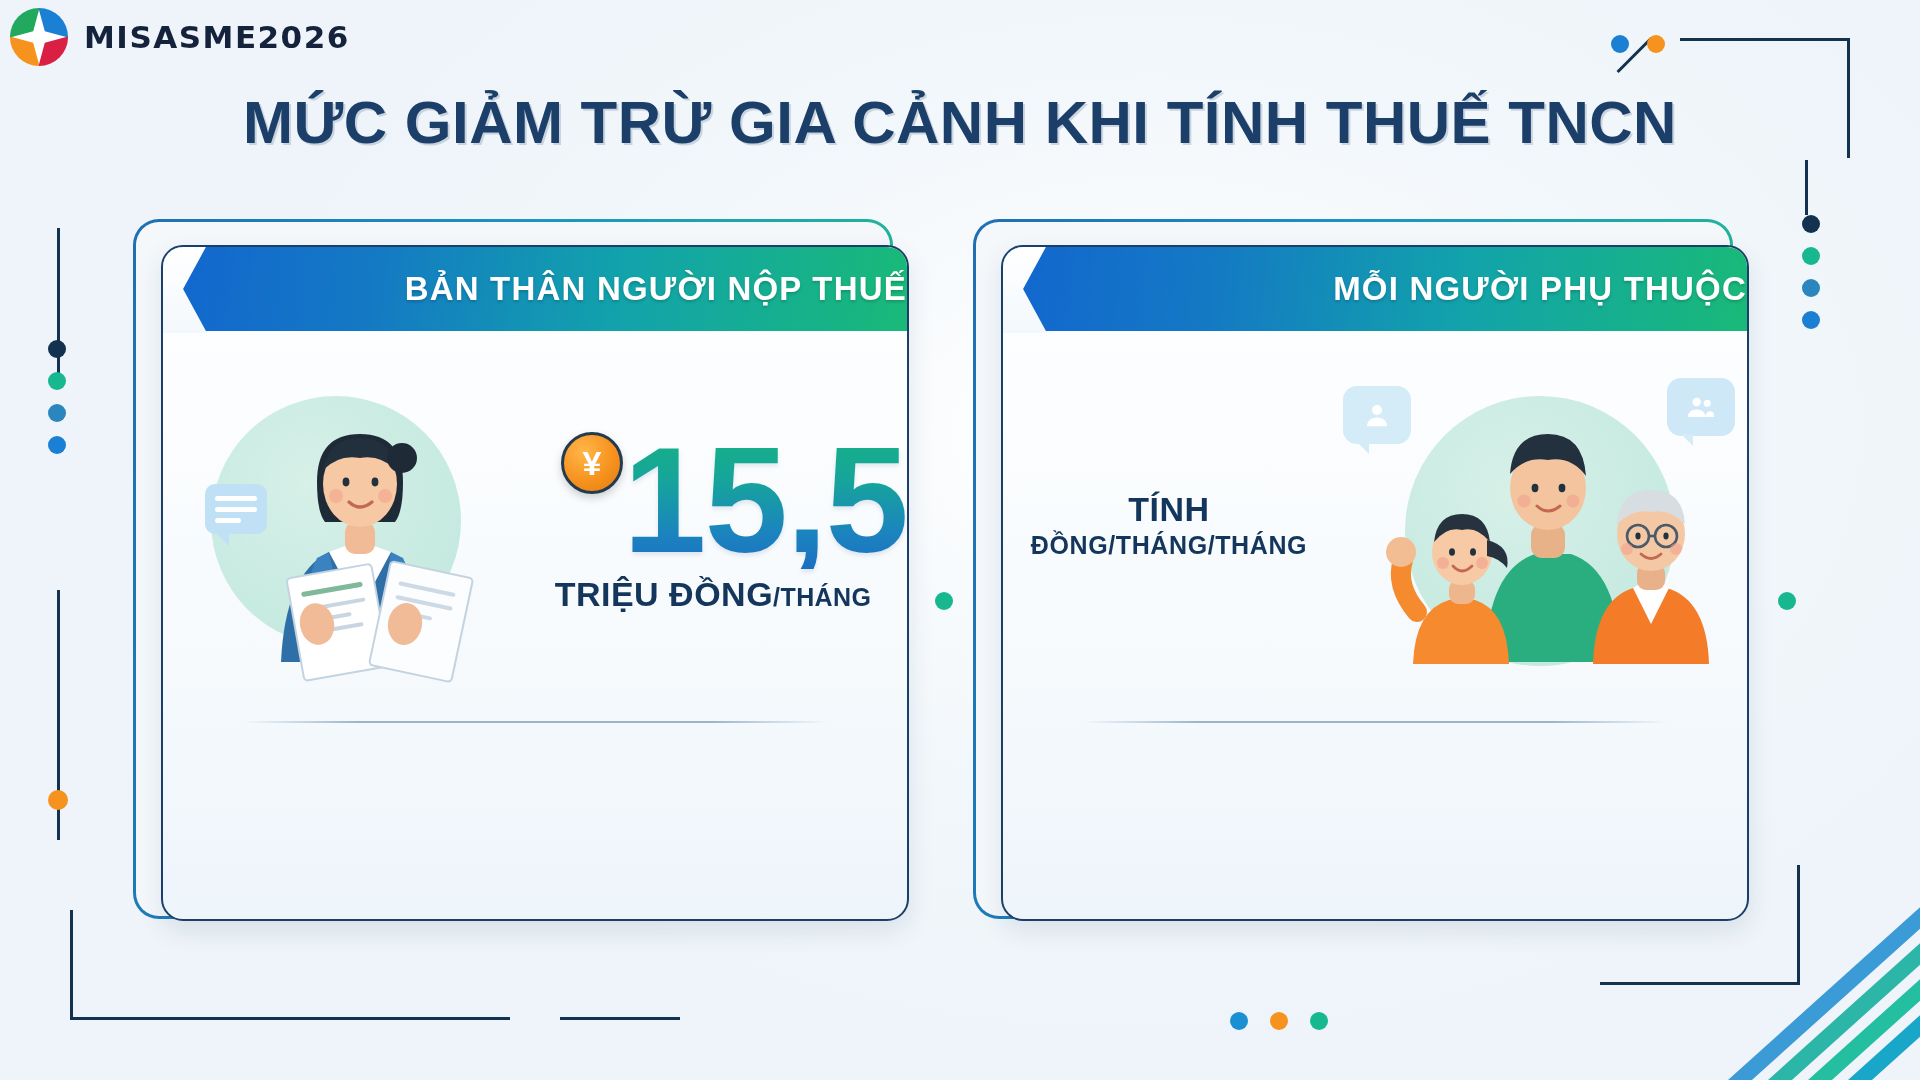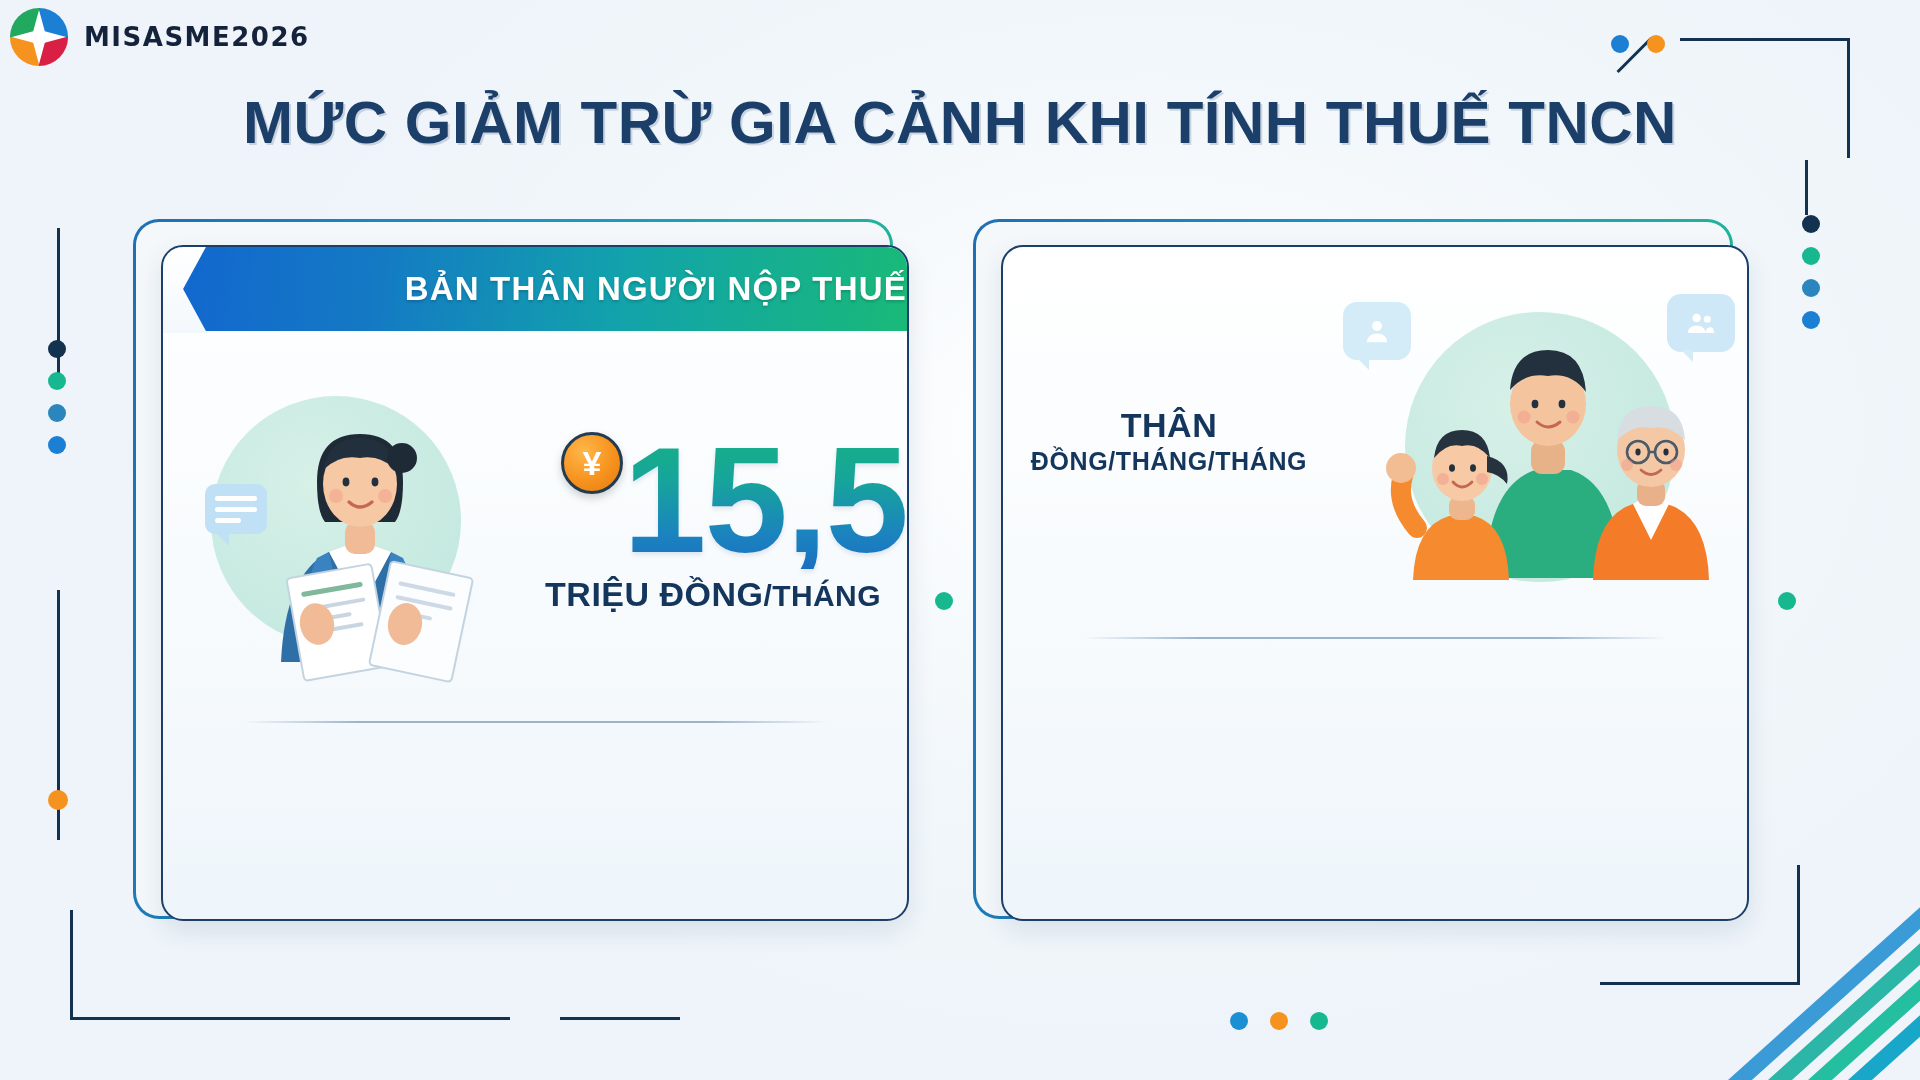--- a/index.html
+++ b/index.html
@@ -111,21 +111,21 @@
   .dot-green-solo2 { position:absolute; left: 1778px; top: 592px; width: 18px; height:18px;
                      border-radius:50%; background:#17b890; }
 
   
   .logo-wrap {
     position:absolute; left: 8px; top: 6px;
     display:flex; align-items:center; gap: 14px; z-index: 30;
   }
   .logo-mark { width: 62px; height: 62px; position:relative; }
   .logo-text {
-    font-size: 26px; font-weight: 700; letter-spacing: 1.5px;
+    font-size: 31px; font-weight: 700; letter-spacing: 1.5px;
     color:#14223c; font-family:"DejaVu Sans", sans-serif;
   }
 
   
   .title {
     position:absolute; left: 0; right: 0; top: 88px;
     text-align:center;
     font-size: 60px; font-weight: 700; letter-spacing: 0.5px;
     color:#1b3f68;
     font-family:"Liberation Sans", sans-serif;
@@ -211,21 +211,21 @@
     background: linear-gradient(180deg,#16b184 0%, #16a59a 35%, #1b83bf 75%, #1b6fc0 100%);
     -webkit-background-clip: text; background-clip: text; color: transparent;
     letter-spacing: -2px;
     filter: drop-shadow(0 3px 2px rgba(30,70,120,.12));
     text-align: right;
   }
   .unit-main {
     color:#14365c; font-weight: 700; font-size: 34px; letter-spacing: .5px;
     margin-top: 6px;
   }
-  .unit-main .small { font-size: 30px; letter-spacing: .4px; margin-top: 8px; }
+  .unit-main .small { font-size: 25px; letter-spacing: .4px; margin-top: 8px; }
   .unit-sub {
     color:#14365c; font-weight: 700; font-size: 25px; letter-spacing: .6px;
     margin-top: 2px;
   }
 
   
   .divider {
     position:absolute; left: 80px; right: 80px; top: 390px;
     height: 2px; background: linear-gradient(90deg, rgba(27,63,104,0) 0%, #9ab4cb 20%, #9ab4cb 80%, rgba(27,63,104,0) 100%);
   }
@@ -436,20 +436,23 @@
         <div class="divider"></div>
 
       </div>
     </div>
   </div>
 
   <div class="card-outer">
     <div class="card-frame right"></div>
     <div class="card">
 
+      <div class="card-header">
+        <span class="hdr-text">MỖI NGƯỜI PHỤ THUỘC</span>
+      </div>
 
       <div class="card-body">
         <div class="value-row rtl">
 
           <div class="illo right-side">
             <div class="illo-bg"></div>
             <svg viewBox="0 0 400 330" width="400" height="330" style="position:absolute;left:0;top:0">
 
               <path d="M150 300 Q152 208 200 192 L236 192 Q284 208 286 300 Z" fill="#2bae7f"></path>
               <rect x="196" y="162" width="34" height="34" rx="11" fill="#e8b288"></rect>
@@ -502,21 +505,21 @@
                 <circle cx="8.5" cy="8" r="3.4"></circle>
                   <circle cx="17" cy="9" r="2.8"></circle>
                 <path d="M1.5 20c0-3.8 3-6 7-6s7 2.2 7 6z"></path>
                   <path d="M15.5 20c0-2.6 1.4-4.6 4-4.6 2.1 0 3 1.6 3 4.6z"></path>
               </svg>
             </span>
           </div>
 
           <div class="value-block">
             <div class="unit-main">
-              <span>THÂN</span>
+              <span>TÍNH</span>
             </div>
             <div class="unit-sub">ĐỒNG/THÁNG/THÁNG</div>
           </div>
         </div>
 
         <div class="divider"></div>
 
       </div>
     </div>
   </div>

